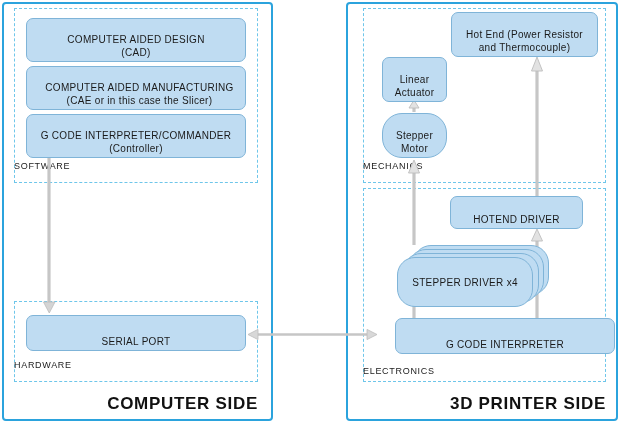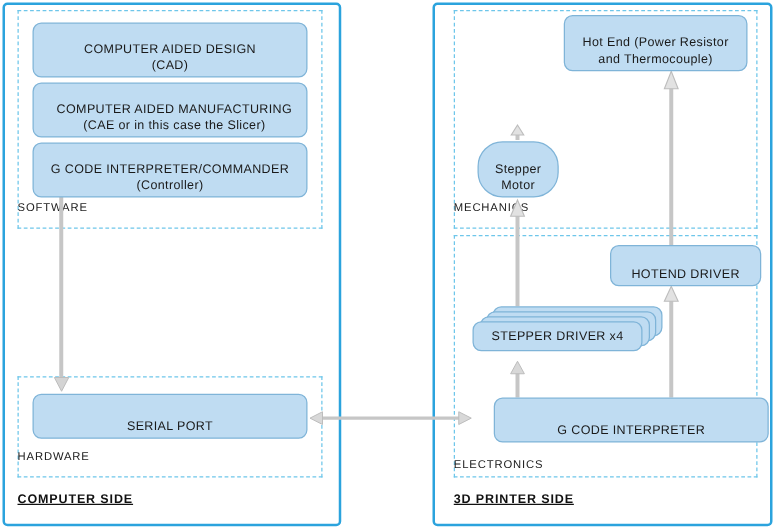--- a/index.html
+++ b/index.html
@@ -54,27 +54,26 @@
     white-space: nowrap;
   }
   #caption-software   { left: 14px;  top: 161px; width: 244px; }
   #caption-hardware   { left: 14px;  top: 360px; width: 261px; }
   #caption-mechanics  { left: 363px; top: 161px; width: 243px; }
   #caption-electronics{ left: 363px; top: 366px; width: 243px; }
 
   
   .side-caption {
     position: absolute;
-    font-size: 10px;
+    font-size: 17px;
     font-weight: bold;
     letter-spacing: 0.7px;
-    text-align: left;
+    text-align: right;
     color: #111111;
     white-space: nowrap;
-    text-decoration: underline;
   }
   #caption-computer-side { left: 14px;  top: 394px; width: 244px; }
   #caption-printer-side  { left: 363px; top: 394px; width: 243px; }
 
   
   .node {
     position: absolute;
     box-sizing: border-box;
     background: #bfdcf2;
     border: 1px solid #7fb4d8;
@@ -95,40 +94,41 @@
   
   #node-cad        { left: 26px; top: 18px;  width: 220px; height: 44px; }
   #node-cam        { left: 26px; top: 66px;  width: 220px; height: 44px; padding-left: 12px; }
   #node-gcode-cmd  { left: 26px; top: 114px; width: 220px; height: 44px; }
   #node-serial     { left: 26px; top: 315px; width: 220px; height: 36px; }
 
   
   #node-hotend      { left: 451px; top: 12px;  width: 147px; height: 45px; }
   #node-linear      { left: 382px; top: 57px;  width: 65px;  height: 45px; }
   #node-stepper-mot { left: 382px; top: 113px; width: 65px;  height: 45px; border-radius: 20px; }
-  #node-hotend-drv  { left: 488px; top: 196px; width: 121px; height: 33px; }
+  #node-hotend-drv  { left: 450px; top: 196px; width: 133px; height: 33px; }
   #node-gcode-int   { left: 378px; top: 318px; width: 220px; height: 36px; margin-left: 17px; }
 
   
   #stack-stepper-driver {
     position: absolute;
     left: 378px;
     top: 245px;
     width: 152px;
     height: 50px;
     z-index: 4;
   }
   #stack-stepper-driver .sheet {
     position: absolute;
     box-sizing: border-box;
     background: #bfdcf2;
     border: 1px solid #7fb4d8;
-    border-radius: 7px;
+    border-radius: 18px;
     width: 136px;
-    height: 24px;
+    height: 50px;
+    margin-left: 19px;
   }
   #stack-stepper-driver .sheet.s3 { left: 16px; top: 0px;  }
   #stack-stepper-driver .sheet.s2 { left: 11px; top: 4px;  }
   #stack-stepper-driver .sheet.s1 { left: 6px;  top: 8px;  }
   #stack-stepper-driver .sheet.front {
     left: 0px; top: 12px;
     display: flex;
     align-items: center;
     justify-content: center;
     font-size: 10px;
@@ -237,20 +237,26 @@
   <div class="group-box" id="group-mechanics"></div>
   <div class="group-box" id="group-electronics"></div>
 
   <div class="node" id="node-hotend">
     <span class="label">
       <span>Hot End (Power Resistor</span><br>
       <span>and Thermocouple)</span>
     </span>
   </div>
 
+  <div class="node" id="node-linear">
+    <span class="label">
+      <span>Linear</span><br>
+      <span>Actuator</span>
+    </span>
+  </div>
 
   <div class="node" id="node-stepper-mot">
     <span class="label">
       <span>Stepper</span><br>
       <span>Motor</span>
     </span>
   </div>
 
   <div class="node" id="node-hotend-drv">
     <span class="label">HOTEND DRIVER</span>

